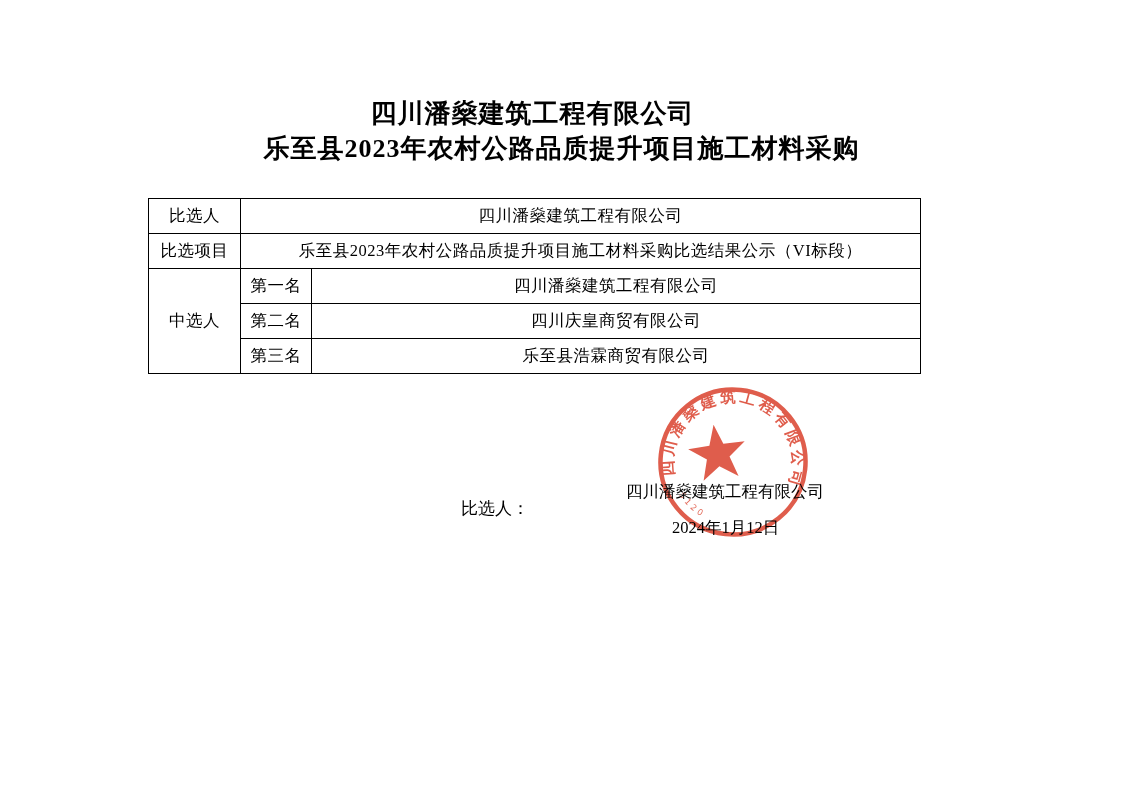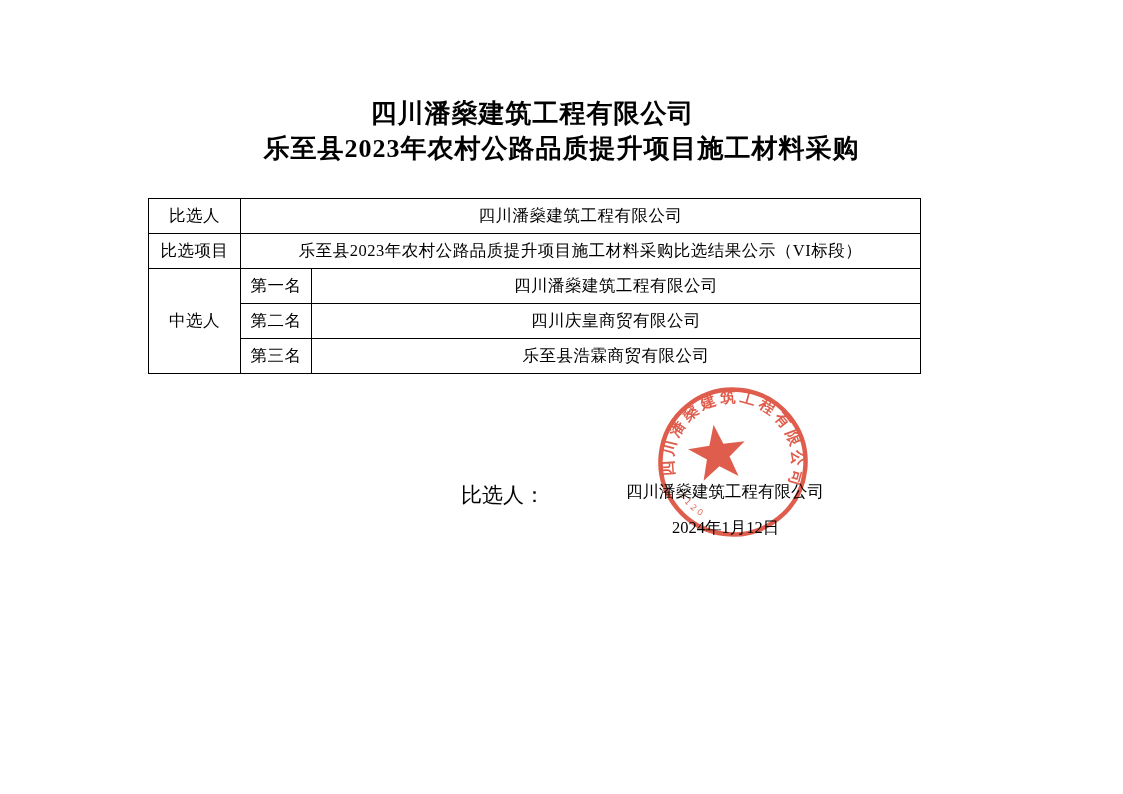--- a/index.html
+++ b/index.html
@@ -41,21 +41,21 @@
     height: 34px;
     padding: 0 4px;
     text-align: center;
     vertical-align: middle;
     font-size: 16.5px;
     letter-spacing: 0.5px;
     overflow: hidden;
     white-space: nowrap;
   }
 
-  .sig-label   { position: absolute; left: 461px; top: 481px; font-size: 21px; }
+  .sig-label   { position: absolute; left: 461px; top: 497px; font-size: 17px; }
   .sig-company { position: absolute; left: 626px; top: 481px; font-size: 16.5px; }
   .sig-date    { position: absolute; left: 672px; top: 517px; font-size: 16.5px; }
 
   .seal {
     position: absolute;
     left: 648px;
     top: 377px;
     width: 170px;
     height: 170px;
     mix-blend-mode: multiply;

